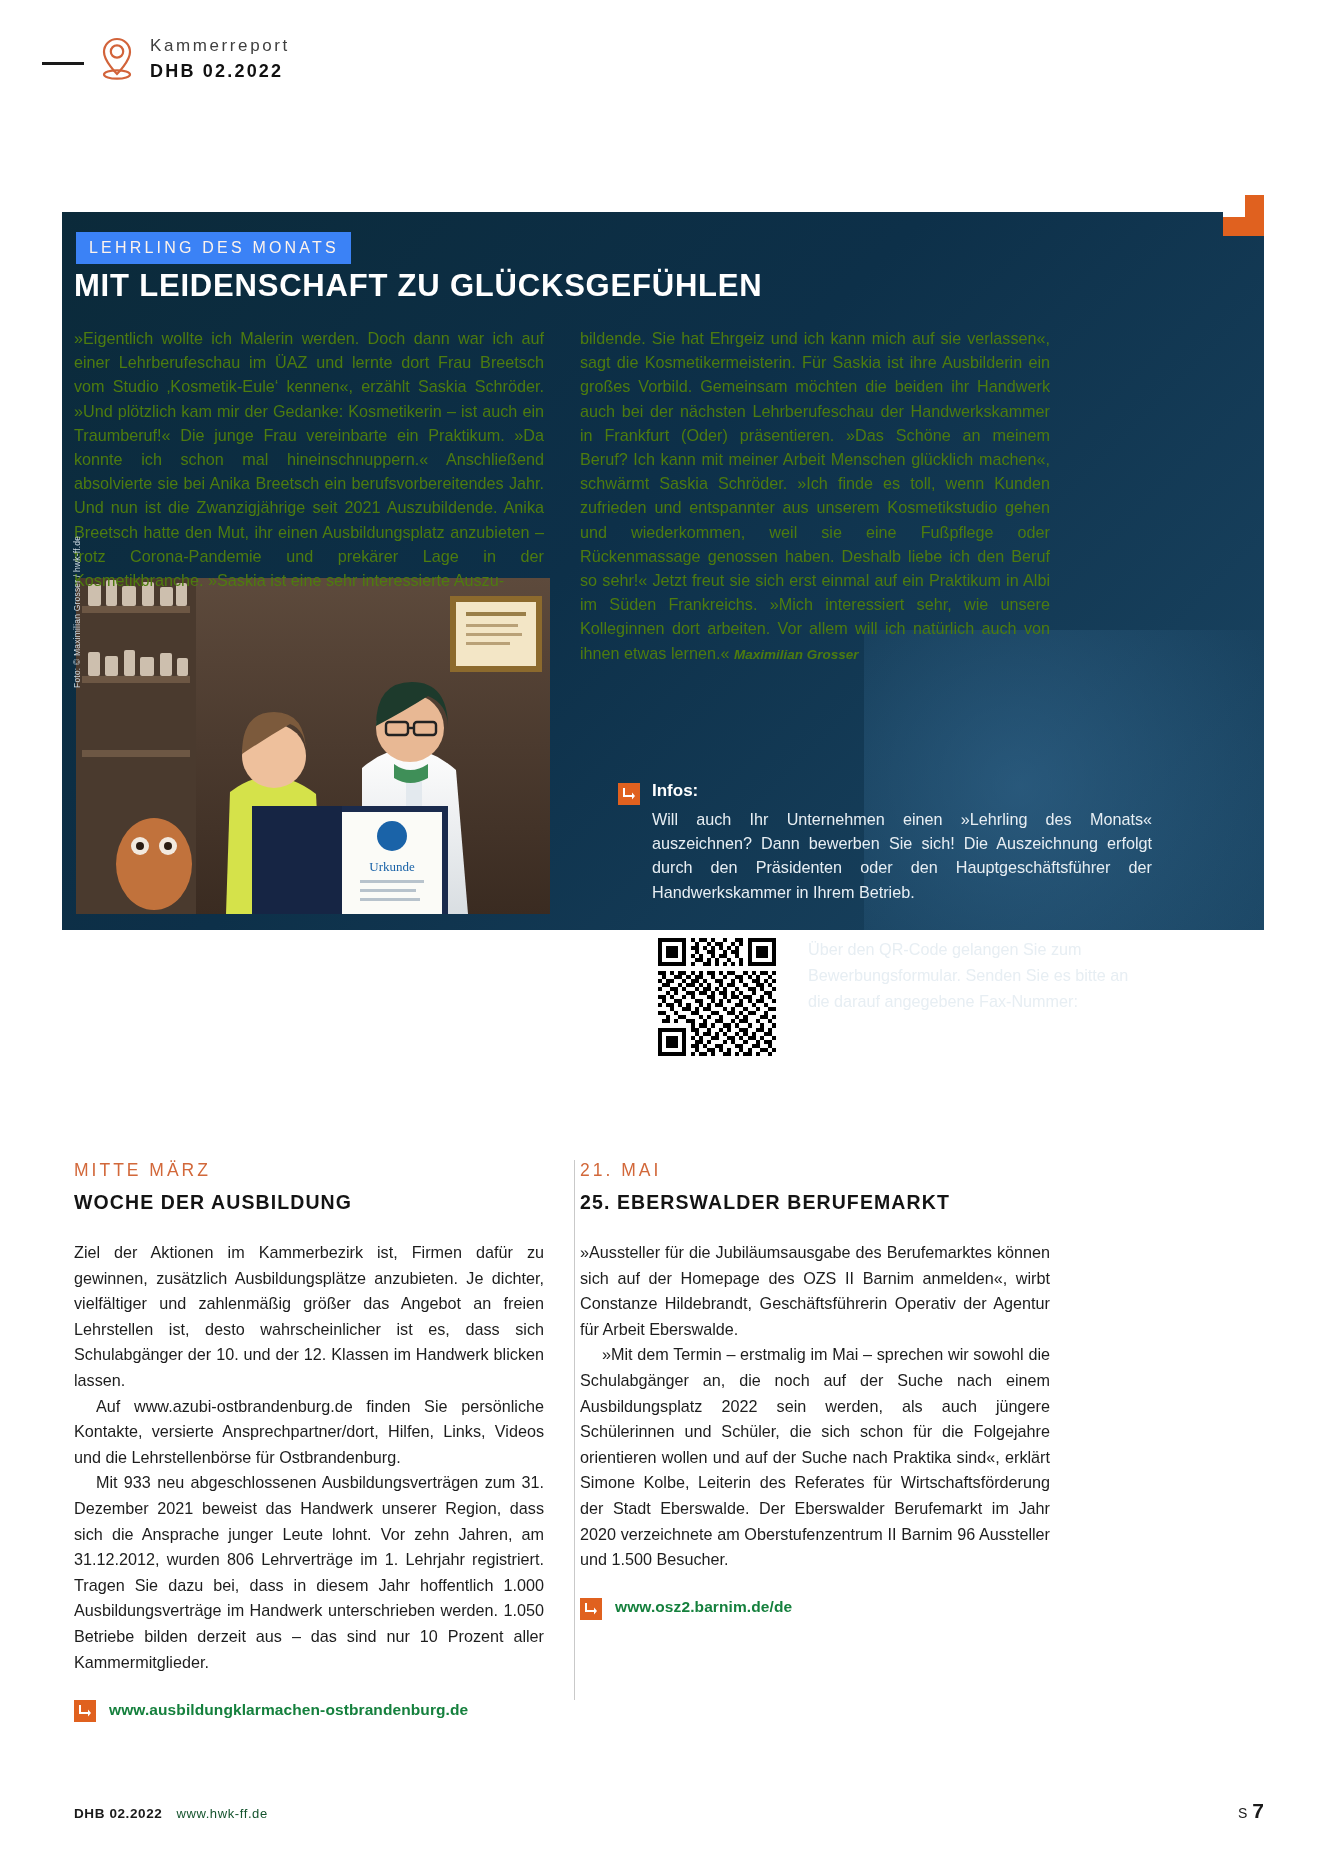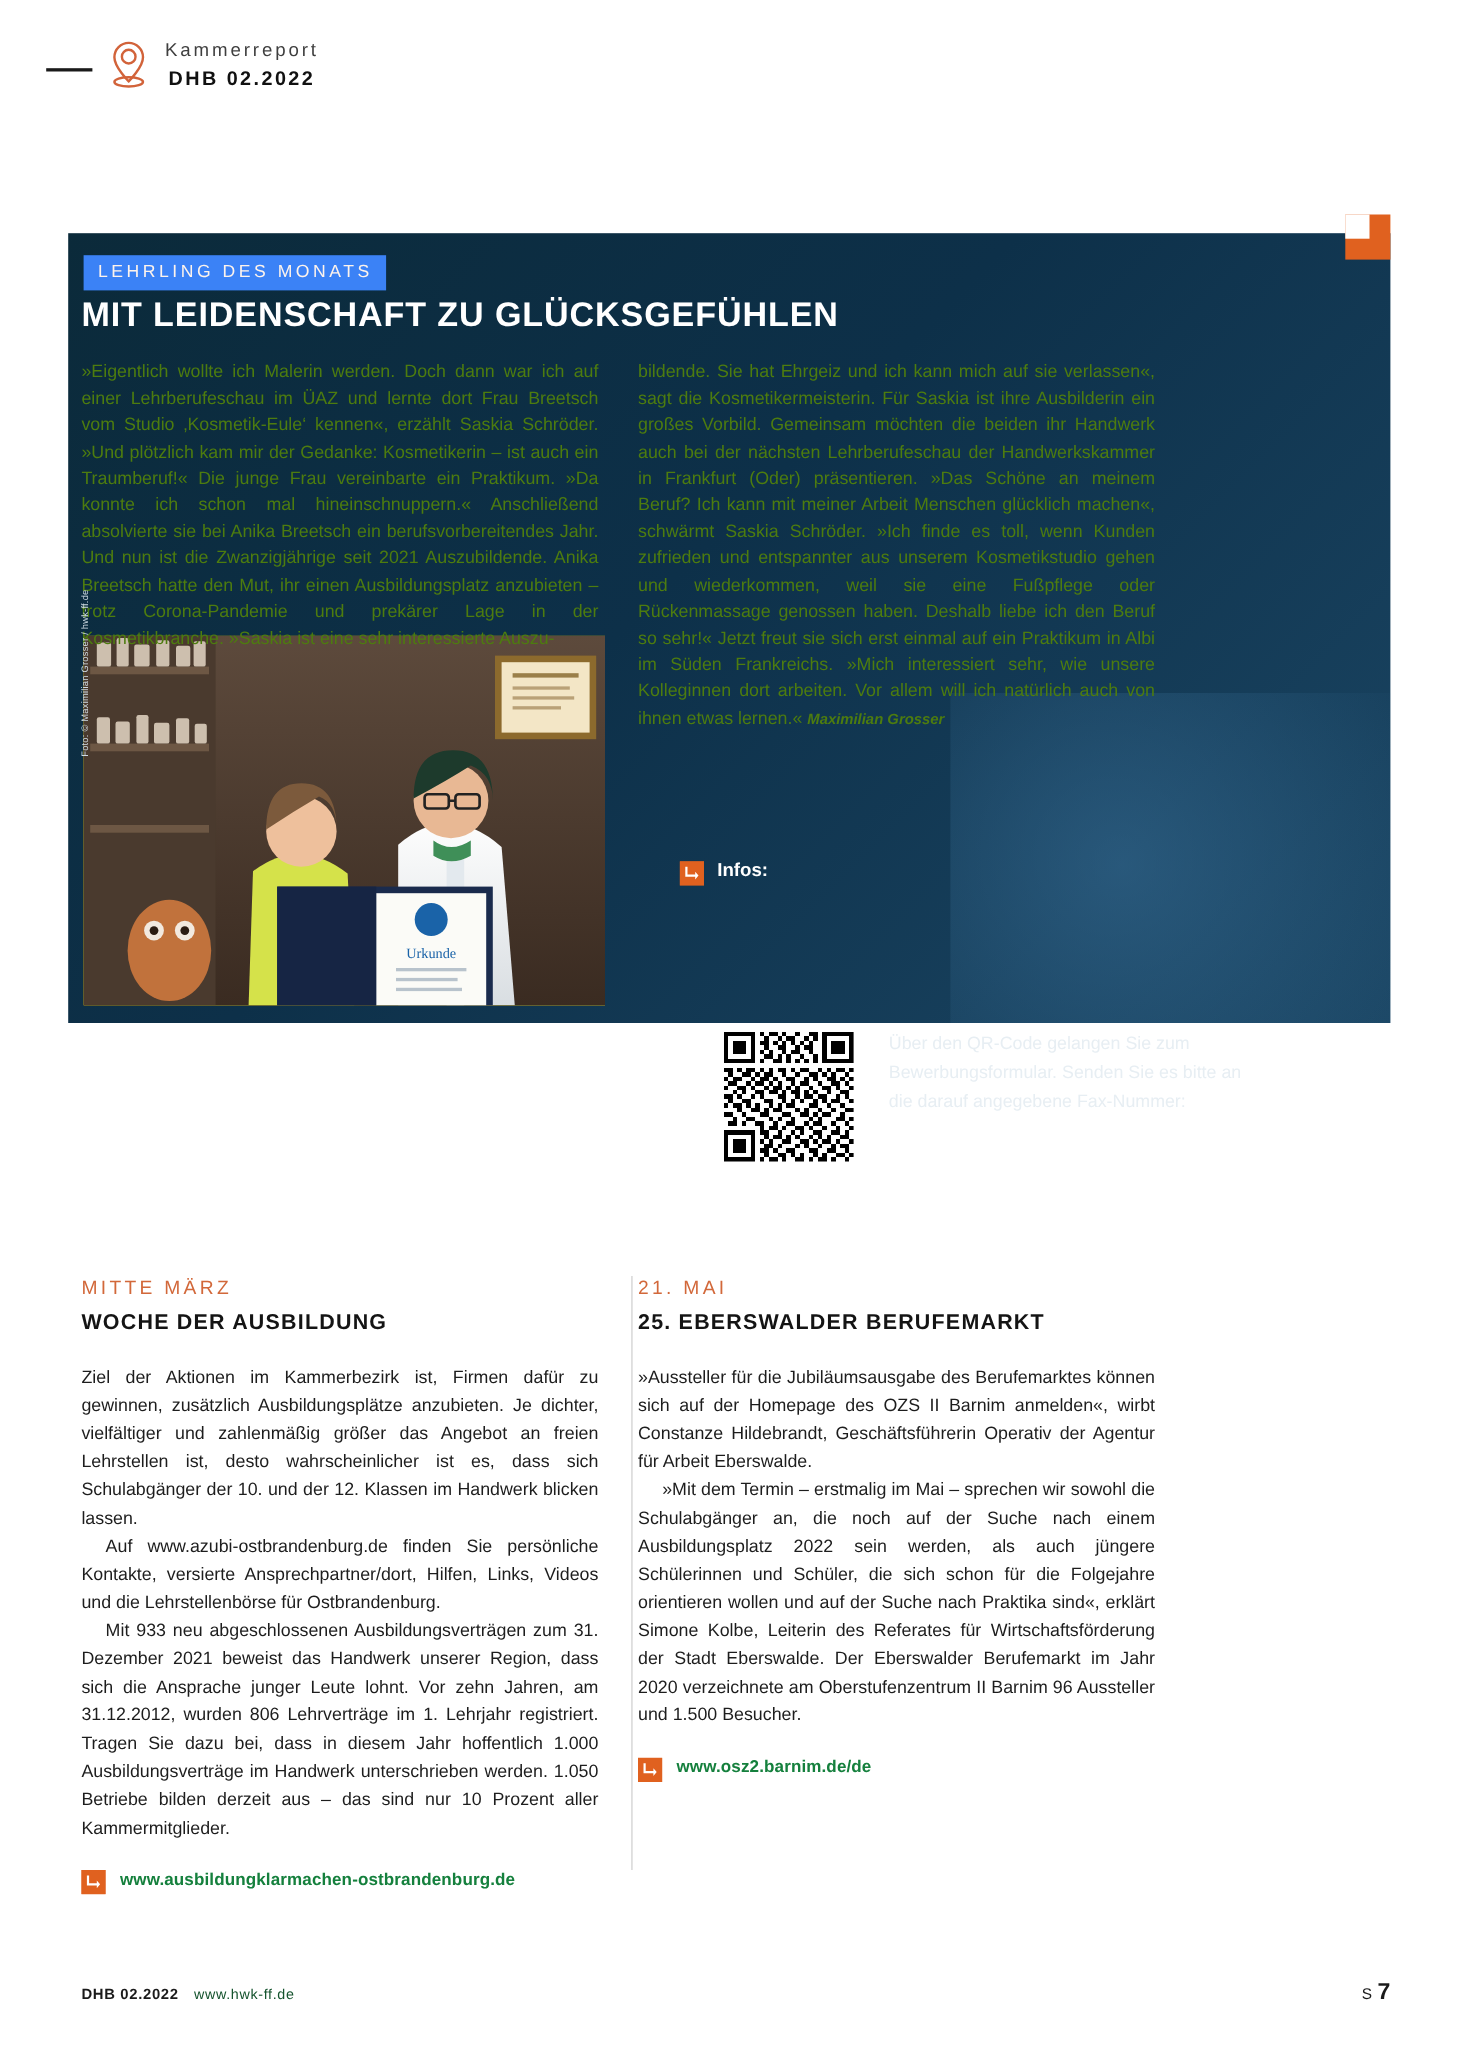--- a/index.html
+++ b/index.html
@@ -36,21 +36,20 @@
     position: absolute;
     top: 14px;
     left: 100px;
     width: 34px;
     height: 48px;
   }
   .header-text {
     position: absolute;
     left: 150px;
     top: 12px;
-    text-align: center;
   }
   .header-kicker {
     font-size: 17px;
     letter-spacing: 2.6px;
     color: #3f3f3f;
     font-weight: 400;
     line-height: 1.4;
   }
   .header-issue {
     font-size: 18px;
@@ -433,20 +432,21 @@
 <div class="infos">
   <div class="infos-head">
     <span class="arrow-badge">
       <svg width="22" height="22" viewBox="0 0 22 22">
         <rect width="22" height="22" fill="#e0611f"></rect>
         <path d="M7 5 L7 12 L14 12 L14 9.5 L17 13 L14 16.5 L14 14 L5 14 L5 5 Z" fill="#ffffff"></path>
       </svg>
     </span>
     <span class="infos-title">Infos:</span>
   </div>
+  <p class="infos-text">Will auch Ihr Unternehmen einen »Lehrling des Monats« auszeichnen? Dann bewerben Sie sich! Die Auszeichnung erfolgt durch den Präsidenten oder den Hauptgeschäftsführer der Handwerkskammer in Ihrem Betrieb.</p>
 </div>
 
 <div class="qr-row">
   <div class="qr-code">
     <svg width="118" height="118" viewBox="0 0 29 29" shape-rendering="crispEdges">
       <rect width="29" height="29" fill="#ffffff"></rect>
       <g fill="#000000">
         <path d="M0 0h7v7h-7z M1 1h5v5h-5z" fill-rule="evenodd"></path>
         <rect x="2" y="2" width="3" height="3"></rect>
         <path d="M22 0h7v7h-7z M23 1h5v5h-5z" fill-rule="evenodd"></path>

